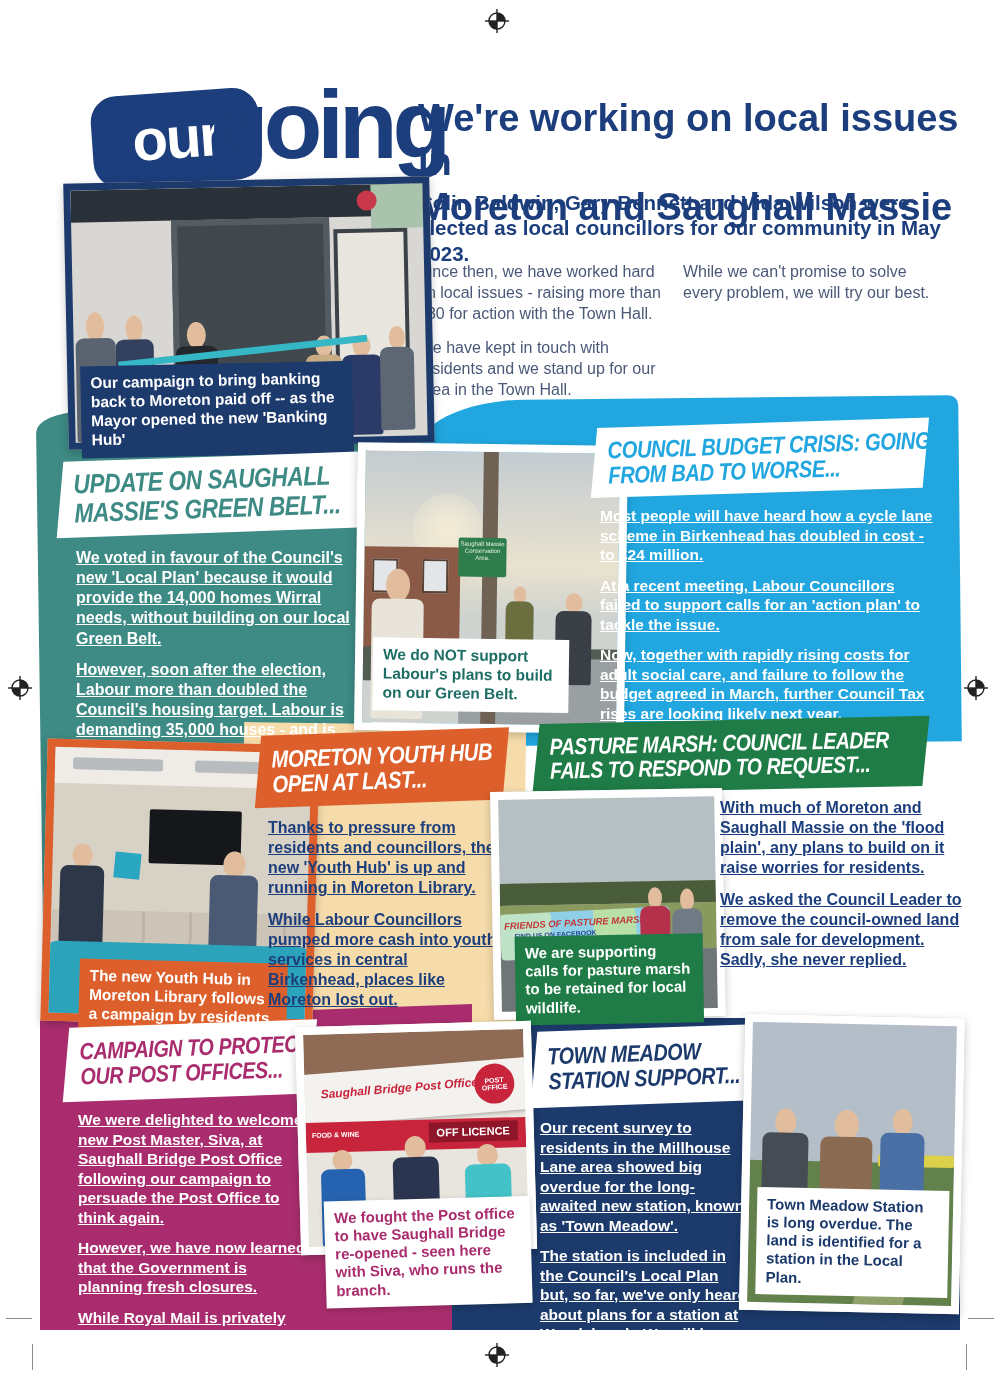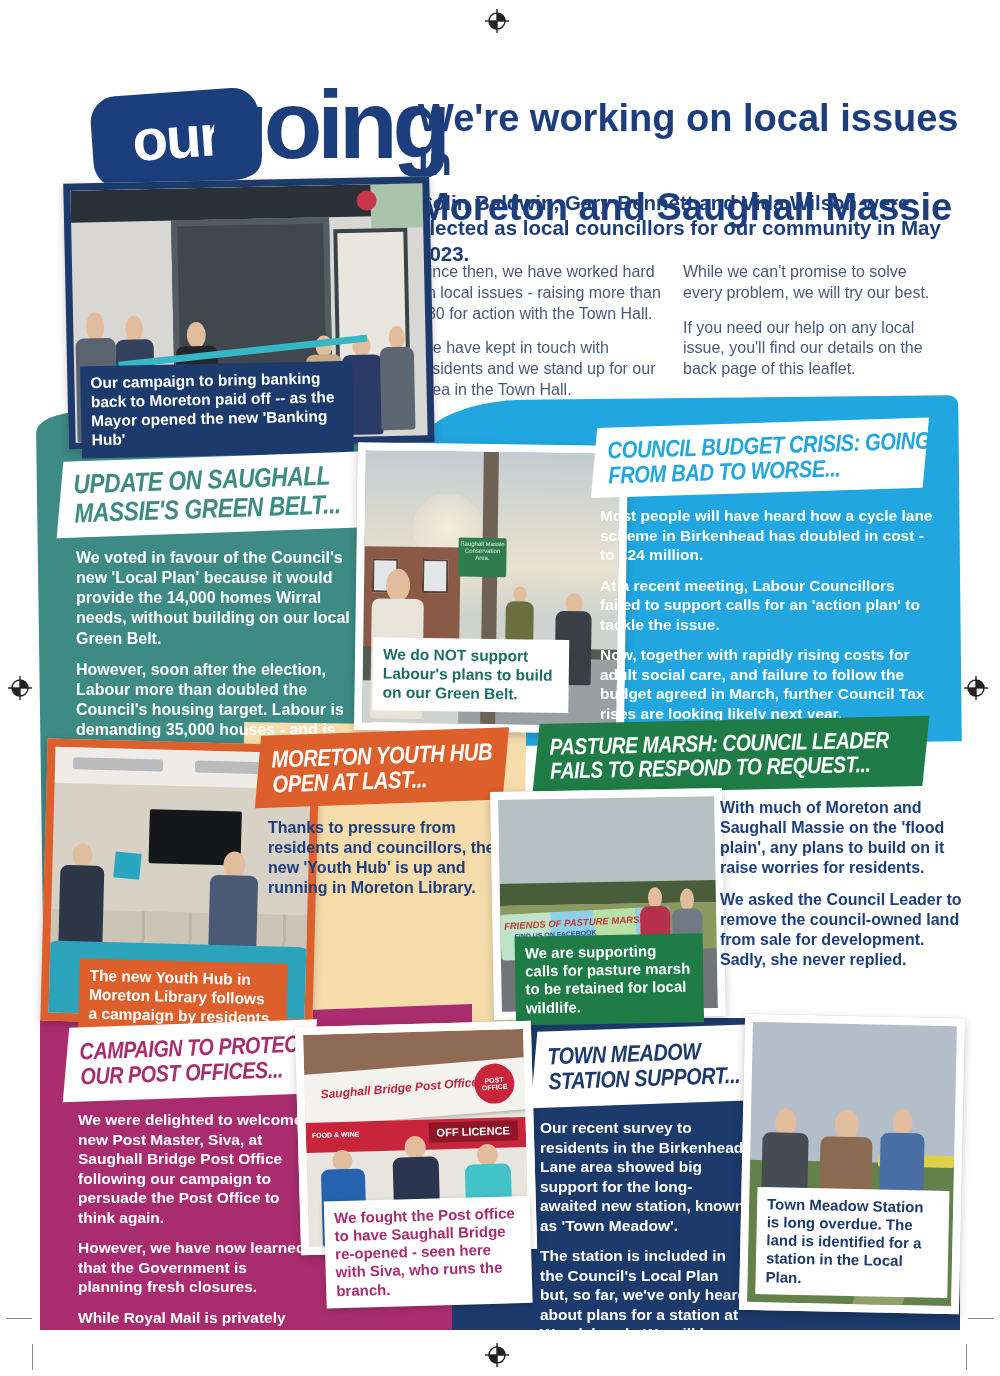--- a/index.html
+++ b/index.html
@@ -13,21 +13,21 @@
   .cropV{width:1px;background:#8a8a8a;}
 
   
   .banner{transform-origin:left center;display:flex;align-items:center;}
   .banner-in{padding:8px 16px 8px 14px;width:100%;}
   .hl{display:block;font-weight:bold;font-style:italic;text-transform:uppercase;
       white-space:nowrap;transform:scaleX(.84);transform-origin:left center;
       letter-spacing:-.5px;line-height:1.06;}
 
   
-  .copy p{margin:0 0 11px;font-weight:bold;line-height:1.26;}
+  .copy p{margin:0 0 11px;font-weight:bold;line-height:1.26;text-decoration:underline;}
   .copy-reg p{margin:0 0 14px;font-weight:normal;line-height:1.3;}
 
   
   .photo{box-shadow:0 3px 8px rgba(0,0,0,.22);}
   .art{position:absolute;left:0;top:0;right:0;bottom:0;overflow:hidden;}
   .cap{position:absolute;font-weight:bold;line-height:1.22;padding:8px 10px;}
 
   .person{position:absolute;}
   .person::before{content:"";position:absolute;top:0;left:50%;transform:translateX(-50%);
       width:46%;height:22%;min-width:12px;min-height:12px;border-radius:50%;
@@ -94,21 +94,20 @@
   </div>
 
   <div class="abs" style="left:418px;top:190px;width:548px;color:#1d3e7c;font-size:20.5px;font-weight:bold;line-height:1.24">Colin Baldwin, Gary Bennett and Vida Wilson were elected as local councillors for our community in May 2023.</div>
 
   <div class="abs copy-reg" style="left:418px;top:262px;width:252px;color:#4a5878;font-size:16px">
     <p>Since then, we have worked hard on local issues - raising more than 530 for action with the Town Hall.</p>
     <p>We have kept in touch with residents and we stand up for our area in the Town Hall.</p>
   </div>
   <div class="abs copy-reg" style="left:683px;top:262px;width:258px;color:#4a5878;font-size:16px">
     <p>While we can't promise to solve every problem, we will try our best.</p>
-    <p>If you need our help on any local issue, you'll find our details on the back page of this leaflet.</p>
   </div>
 
   <div class="abs photo" style="left:66px;top:180px;width:352px;height:252px;border:7px solid #1c3a6c;background:#d8d7d3;transform:rotate(-1.2deg)">
     <div class="art">
       <div class="abs" style="left:0;top:0;right:0;height:32px;background:#2b3138"></div>
       <div class="abs" style="left:300px;top:0;width:52px;height:44px;background:#a9c3ad"></div>
       <div class="abs" style="left:286px;top:6px;width:20px;height:20px;border-radius:50%;background:#c8374a"></div>
       <div class="abs" style="left:100px;top:32px;width:146px;height:208px;background:#40474d;border:6px solid #545c63"></div>
       <div class="abs" style="left:262px;top:44px;width:66px;height:140px;background:#e9e6df;border:4px solid #3c4348"></div>
       <div class="person" style="left:2px;bottom:0;width:40px;height:130px;--coat:#5a6470"></div>
@@ -179,20 +178,21 @@
   </div>
 
   <div class="abs banner" style="left:258px;top:736px;width:248px;height:72px;background:#dd5f2b;transform:rotate(-2deg) skewX(-7deg)">
     <div class="banner-in" style="transform:skewX(7deg);color:#fff;font-size:24px">
       <span class="hl">Moreton Youth Hub</span>
       <span class="hl">open at last...</span>
     </div>
   </div>
   <div class="abs copy" style="left:268px;top:818px;width:230px;color:#1d3e7c;font-size:16px">
     <p>Thanks to pressure from residents and councillors, the new 'Youth Hub' is up and running in Moreton Library.</p>
+    <p>While Labour Councillors pumped more cash into youth services in central Birkenhead, places like Moreton lost out.</p>
   </div>
 
   <div class="abs banner" style="left:536px;top:724px;width:390px;height:70px;background:#1f7c46;transform:rotate(-1.2deg) skewX(-7deg)">
     <div class="banner-in" style="transform:skewX(7deg);color:#fff;font-size:23px">
       <span class="hl">Pasture Marsh: Council Leader</span>
       <span class="hl">fails to respond to request...</span>
     </div>
   </div>
 
   <div class="abs photo" style="left:492px;top:790px;width:216px;height:212px;border:8px solid #fff;transform:rotate(-1deg);background:#b6bfc2">
@@ -245,21 +245,21 @@
     <div class="cap" style="left:16px;bottom:-62px;width:186px;background:#fff;color:#a92d6e;font-size:15px;box-shadow:0 2px 6px rgba(0,0,0,.2)">We fought the Post office to have Saughall Bridge re-opened - seen here with Siva, who runs the branch.</div>
   </div>
 
   <div class="abs banner" style="left:534px;top:1032px;width:216px;height:76px;background:#fff;transform:rotate(-2deg) skewX(-7deg)">
     <div class="banner-in" style="transform:skewX(7deg);color:#1c3a6b;font-size:23.5px">
       <span class="hl">Town Meadow</span>
       <span class="hl">Station Support...</span>
     </div>
   </div>
   <div class="abs copy" style="left:540px;top:1118px;width:208px;color:#fff;font-size:15.5px">
-    <p>Our recent survey to residents in the Birkenhead Lane area showed big support for the long-awaited new station, known as 'Town Meadow'.</p>
+    <p>Our recent survey to residents in the Millhouse Lane area showed big overdue for the long-awaited new station, known as 'Town Meadow'.</p>
     <p>The station is included in the Council's Local Plan but, so far, we've only heard about plans for a station at Woodchurch. We will be meeting Merseytravel soon and will report back soon.</p>
   </div>
 
   <div class="abs photo" style="left:742px;top:1016px;width:204px;height:280px;border:8px solid #fff;transform:rotate(1.2deg);background:#b4bec8">
     <div class="art">
       <div class="abs" style="left:0;top:138px;right:0;bottom:0;background:#63814a"></div>
       <div class="abs" style="left:128px;top:130px;width:76px;height:12px;background:#ddd04a;border-radius:2px"></div>
       <div class="abs" style="left:120px;top:168px;width:50px;height:120px;background:#8fa06a;transform:skewX(-16deg)"></div>
       <div class="person" style="left:12px;bottom:72px;width:46px;height:122px;--coat:#454c54"></div>
       <div class="person" style="left:70px;bottom:58px;width:52px;height:136px;--coat:#8a6a50"></div>

